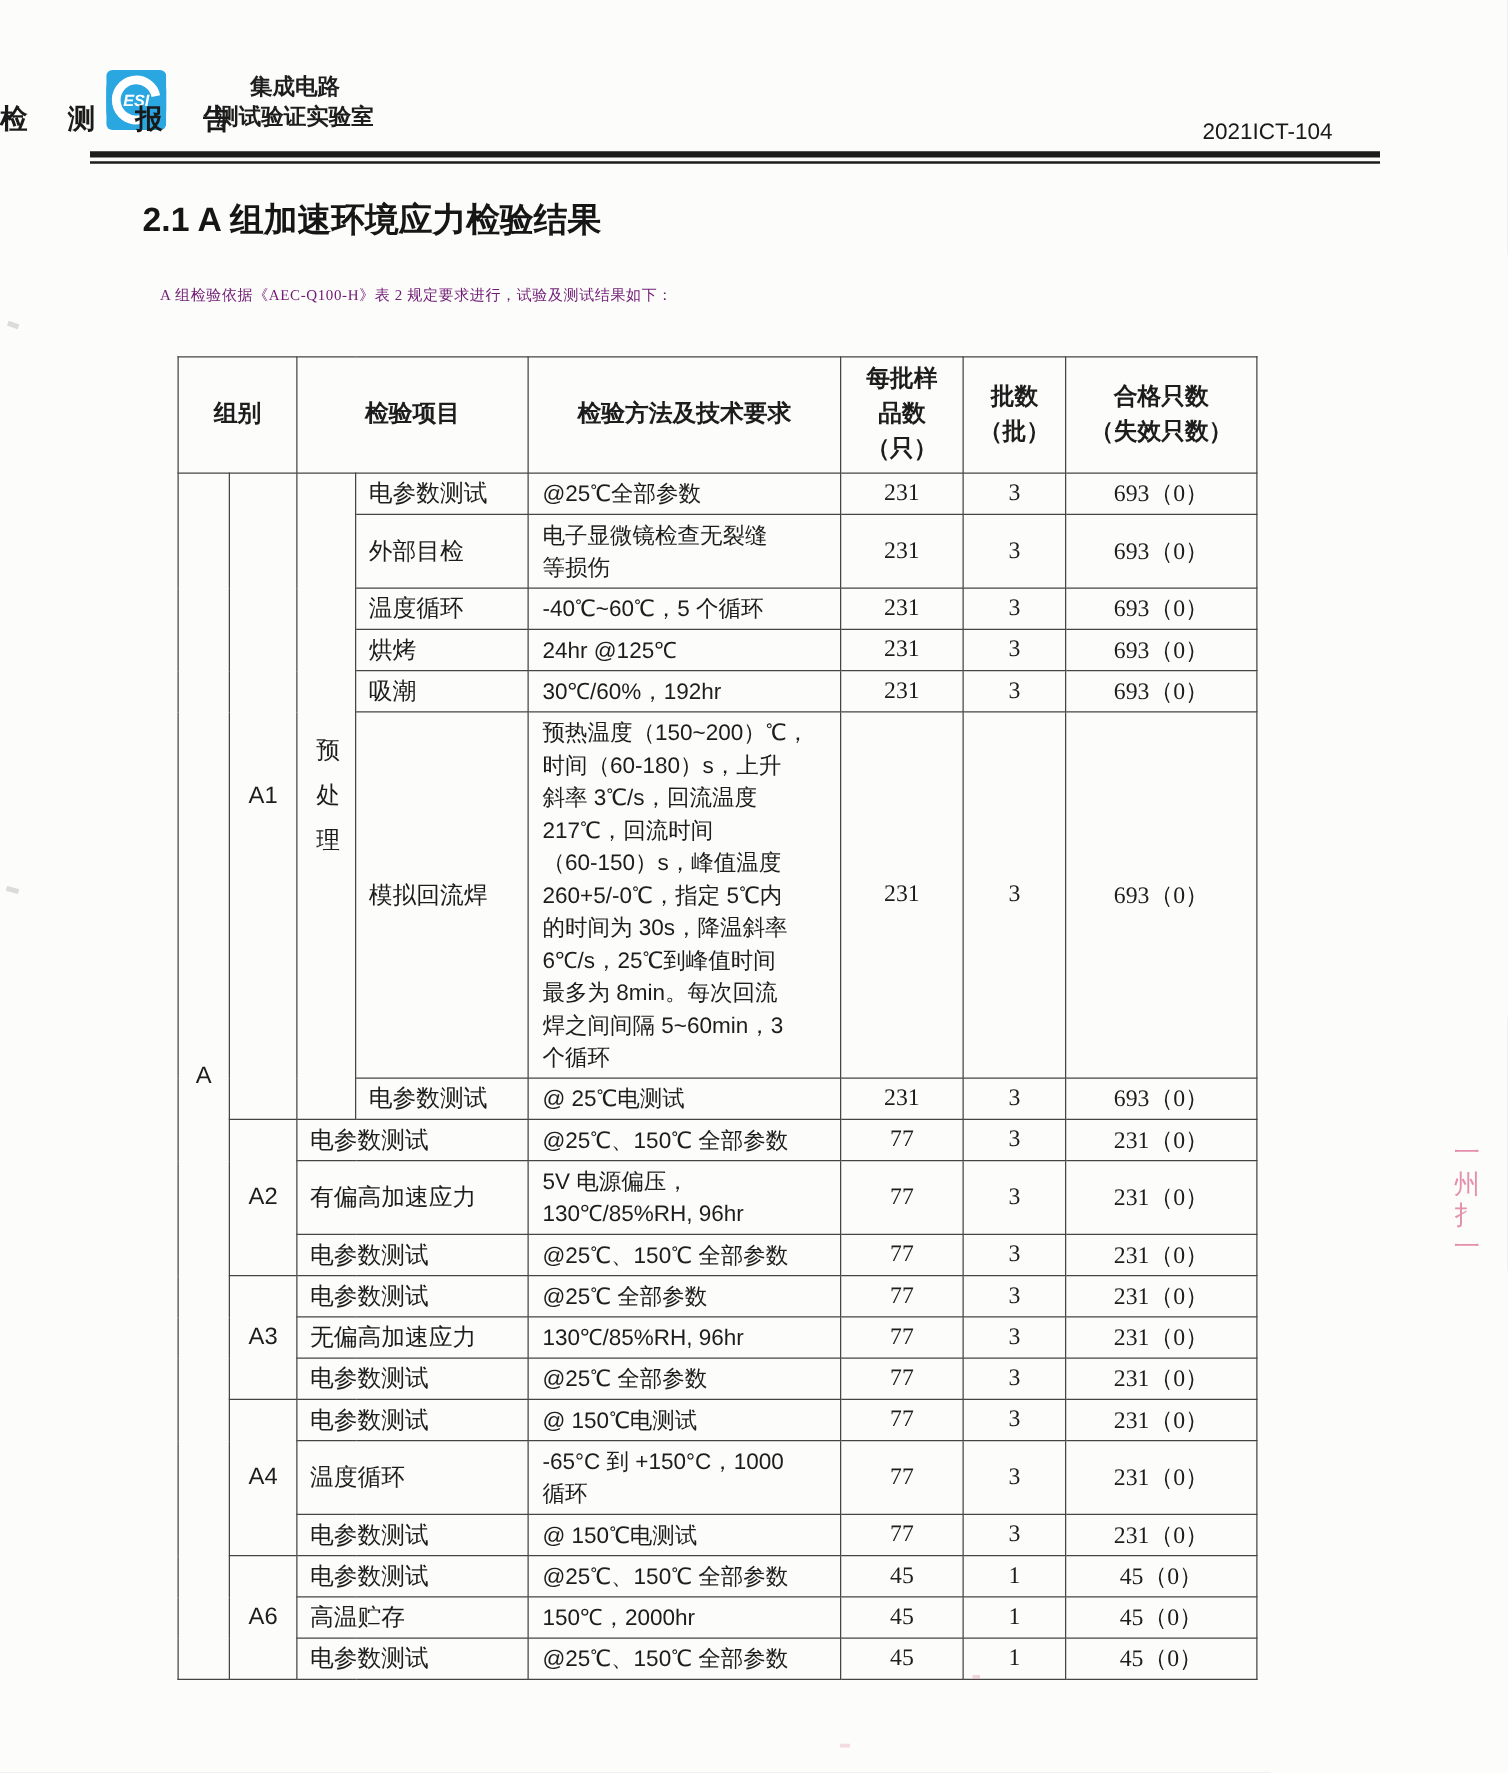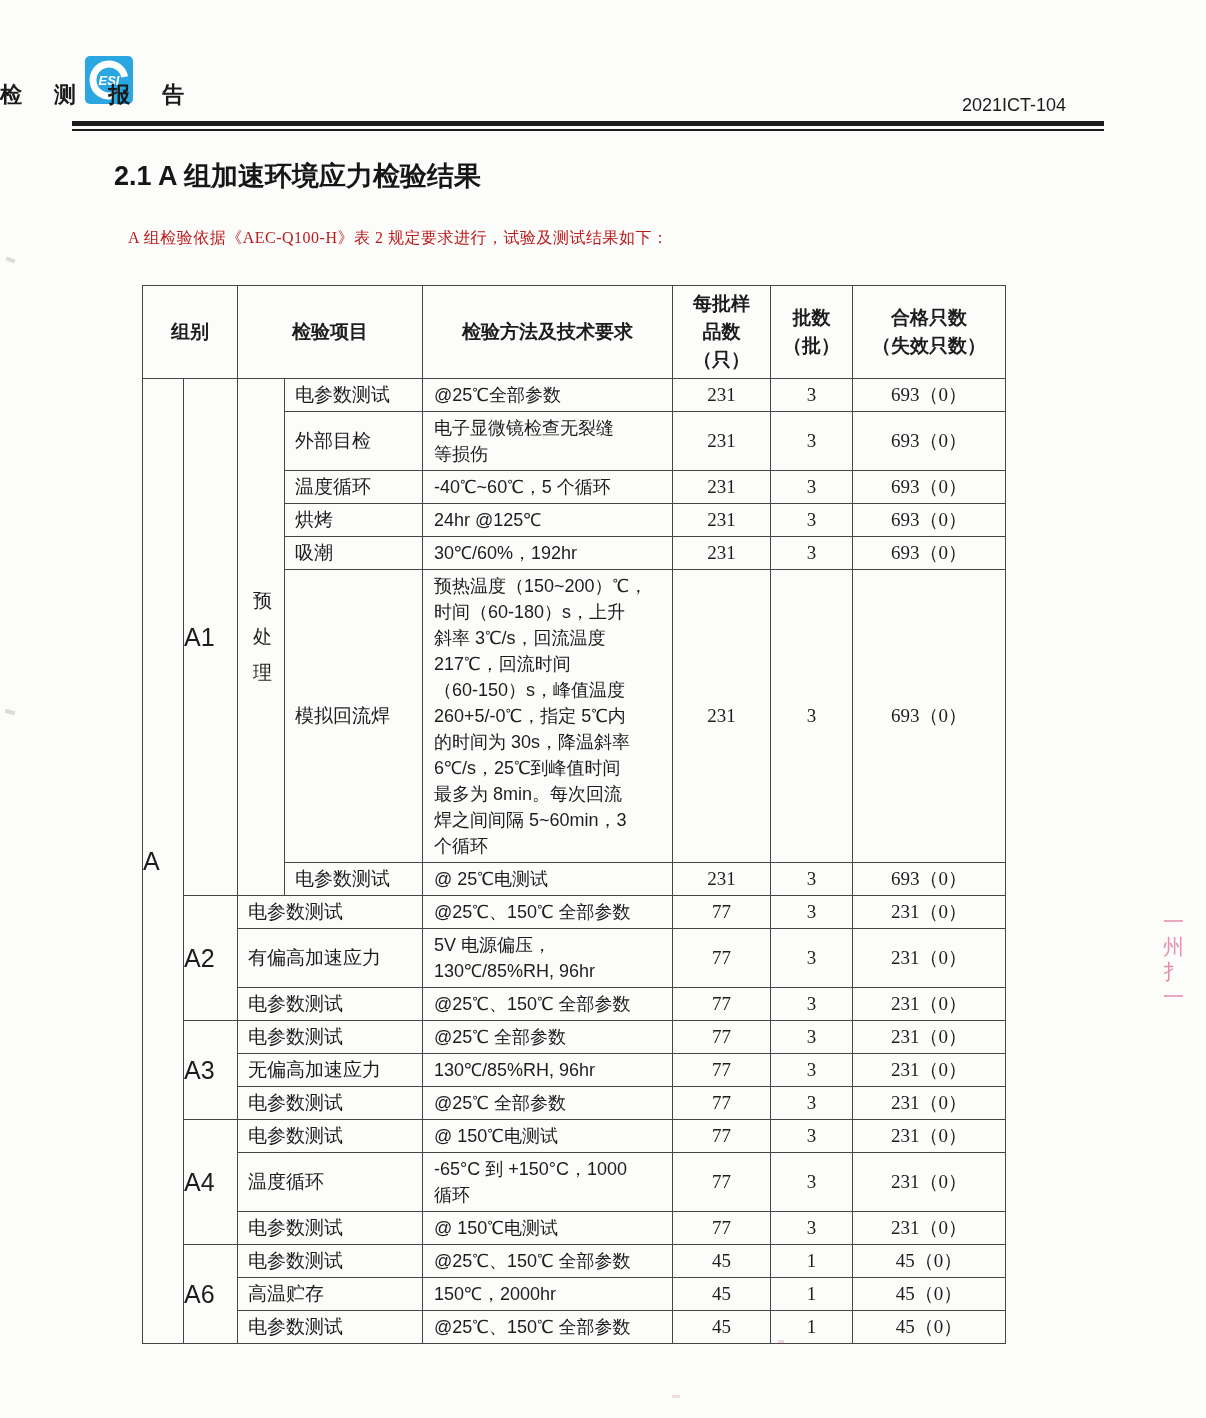--- a/index.html
+++ b/index.html
@@ -43,21 +43,21 @@
     border-bottom: 2px solid #1c1c1c;
   }
   
   .sec-heading {
     position: absolute; left: 114px; top: 158px;
     font-family: "Liberation Sans", sans-serif;
     font-weight: bold; font-size: 27px; color: #161616;
   }
   .sec-intro {
     position: absolute; left: 128px; top: 228px;
-    font-size: 16px; color: #b91c1c; letter-spacing: 0.5px;
+    font-size: 12px; color: #701a75; letter-spacing: 0.5px;
   }
   
   table.results {
     position: absolute; left: 142px; top: 285px;
     width: 863px;
     border-collapse: collapse; table-layout: fixed;
   }
   table.results th, table.results td {
     border: 1.6px solid #454545;
     vertical-align: middle;
@@ -65,23 +65,23 @@
   }
   table.results th {
     font-size: 19px; font-weight: bold;
     text-align: center; line-height: 28px;
     white-space: pre-line; padding: 4px 2px;
   }
   tr.rh-h  { height: 93px; }
   tr.rh-s  { height: 31px; }
   tr.rh-m  { height: 56px; }
   td.c-group {
-    text-align: left;
-    font-family: "Liberation Sans", sans-serif;
-    font-size: 25px;
+    text-align: center;
+    font-family: "Liberation Sans", sans-serif;
+    font-size: 19px;
   }
   td.c-pre { text-align: center; }
   td.c-pre .vert {
     width: 22px; margin: 0 auto;
     word-break: break-all;
     font-size: 19px; line-height: 36px; text-align: right;
   }
   td.c-item {
     font-size: 19px; text-align: left;
     padding: 2px 4px 2px 10px;
@@ -119,20 +119,24 @@
 
 <div class="page">
 
   <div class="hdr">
     <div class="logo">
       <svg width="48" height="48" viewBox="0 0 48 48">
         <rect x="0" y="0" width="48" height="48" rx="5" fill="#2aa7e0"></rect>
         <circle cx="24" cy="24" r="16" fill="none" stroke="#ffffff" stroke-width="7" stroke-dasharray="75 26" stroke-dashoffset="-12" transform="rotate(35 24 24)"></circle>
         <text x="24" y="29" text-anchor="middle" fill="#ffffff" font-family="Liberation Sans, sans-serif" font-weight="bold" font-style="italic" font-size="13">ESI</text>
       </svg>
+    </div>
+    <div class="org">
+      <div>集成电路</div>
+      <div>测试验证实验室</div>
     </div>
     <div class="doc-title">检 测 报 告</div>
     <div class="report-no">2021ICT-104</div>
     <div class="rule"></div>
   </div>
 
   <div class="sec-heading">2.1 A 组加速环境应力检验结果</div>
   <div class="sec-intro">A 组检验依据《AEC-Q100-H》表 2 规定要求进行，试验及测试结果如下：</div>
 
   <table class="results">

